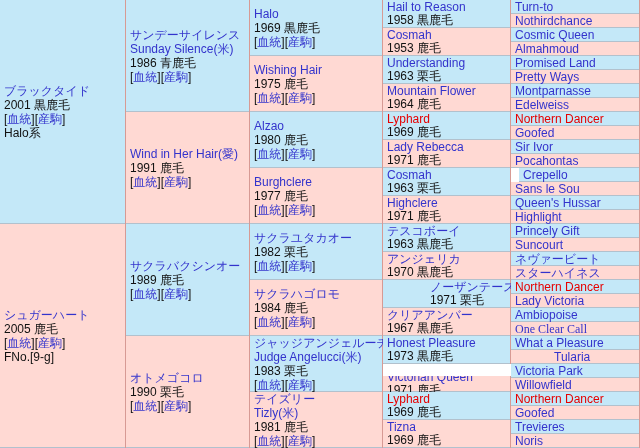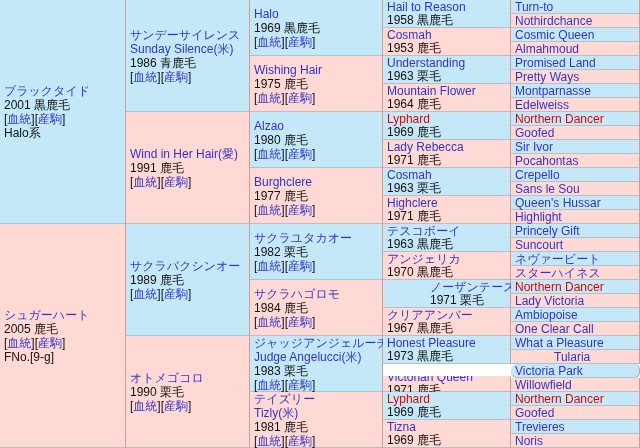--- a/index.html
+++ b/index.html
@@ -200,21 +200,21 @@
     </div>
     <div class="cell g5 f" style="grid-area: 10 / 5 / span 1;">
       <div class="ln "><a href="javascript:void(0)">Goofed</a></div>
     </div>
     <div class="cell g5 m" style="grid-area: 11 / 5 / span 1;">
       <div class="ln "><a href="javascript:void(0)">Sir Ivor</a></div>
     </div>
     <div class="cell g5 f" style="grid-area: 12 / 5 / span 1;">
       <div class="ln "><a href="javascript:void(0)">Pocahontas</a></div>
     </div>
-    <div class="cell g5 m" style="grid-area: 13 / 5 / span 1;">
+    <div class="cell g5 m" style="grid-area: 13 / 5 / span 1; margin-left: 8px;">
       <div class="ln "><a href="javascript:void(0)">Crepello</a></div>
     </div>
     <div class="cell g5 f" style="grid-area: 14 / 5 / span 1;">
       <div class="ln "><a href="javascript:void(0)">Sans le Sou</a></div>
     </div>
     <div class="cell g5 m" style="grid-area: 15 / 5 / span 1;">
       <div class="ln "><a href="javascript:void(0)">Queen's Hussar</a></div>
     </div>
     <div class="cell g5 f" style="grid-area: 16 / 5 / span 1;">
       <div class="ln "><a href="javascript:void(0)">Highlight</a></div>
@@ -233,30 +233,30 @@
     </div>
     <div class="cell g5 m" style="grid-area: 21 / 5 / span 1;">
       <div class="ln "><a class="dup" href="javascript:void(0)">Northern Dancer</a></div>
     </div>
     <div class="cell g5 f" style="grid-area: 22 / 5 / span 1;">
       <div class="ln "><a href="javascript:void(0)">Lady Victoria</a></div>
     </div>
     <div class="cell g5 m" style="grid-area: 23 / 5 / span 1;">
       <div class="ln "><a href="javascript:void(0)">Ambiopoise</a></div>
     </div>
-    <div class="cell g5 f" style="grid-area: 24 / 5 / span 1;">
+    <div class="cell g5 f" style="grid-area: 24 / 5 / span 1; font-family: Liberation Serif, serif;">
       <div class="ln "><a href="javascript:void(0)">One Clear Call</a></div>
     </div>
     <div class="cell g5 m" style="grid-area: 25 / 5 / span 1;">
       <div class="ln "><a href="javascript:void(0)">What a Pleasure</a></div>
     </div>
     <div class="cell g5 f" style="grid-area: 26 / 5 / span 1; padding-left: 43px;">
       <div class="ln "><a href="javascript:void(0)">Tularia</a></div>
     </div>
-    <div class="cell g5 m" style="grid-area: 27 / 5 / span 1; border-radius: 6px;">
+    <div class="cell g5 m" style="grid-area: 27 / 5 / span 1;">
       <div class="ln "><a href="javascript:void(0)">Victoria Park</a></div>
     </div>
     <div class="cell g5 f" style="grid-area: 28 / 5 / span 1;">
       <div class="ln "><a href="javascript:void(0)">Willowfield</a></div>
     </div>
     <div class="cell g5 m" style="grid-area: 29 / 5 / span 1;">
       <div class="ln "><a class="dup" href="javascript:void(0)">Northern Dancer</a></div>
     </div>
     <div class="cell g5 f" style="grid-area: 30 / 5 / span 1;">
       <div class="ln "><a href="javascript:void(0)">Goofed</a></div>

